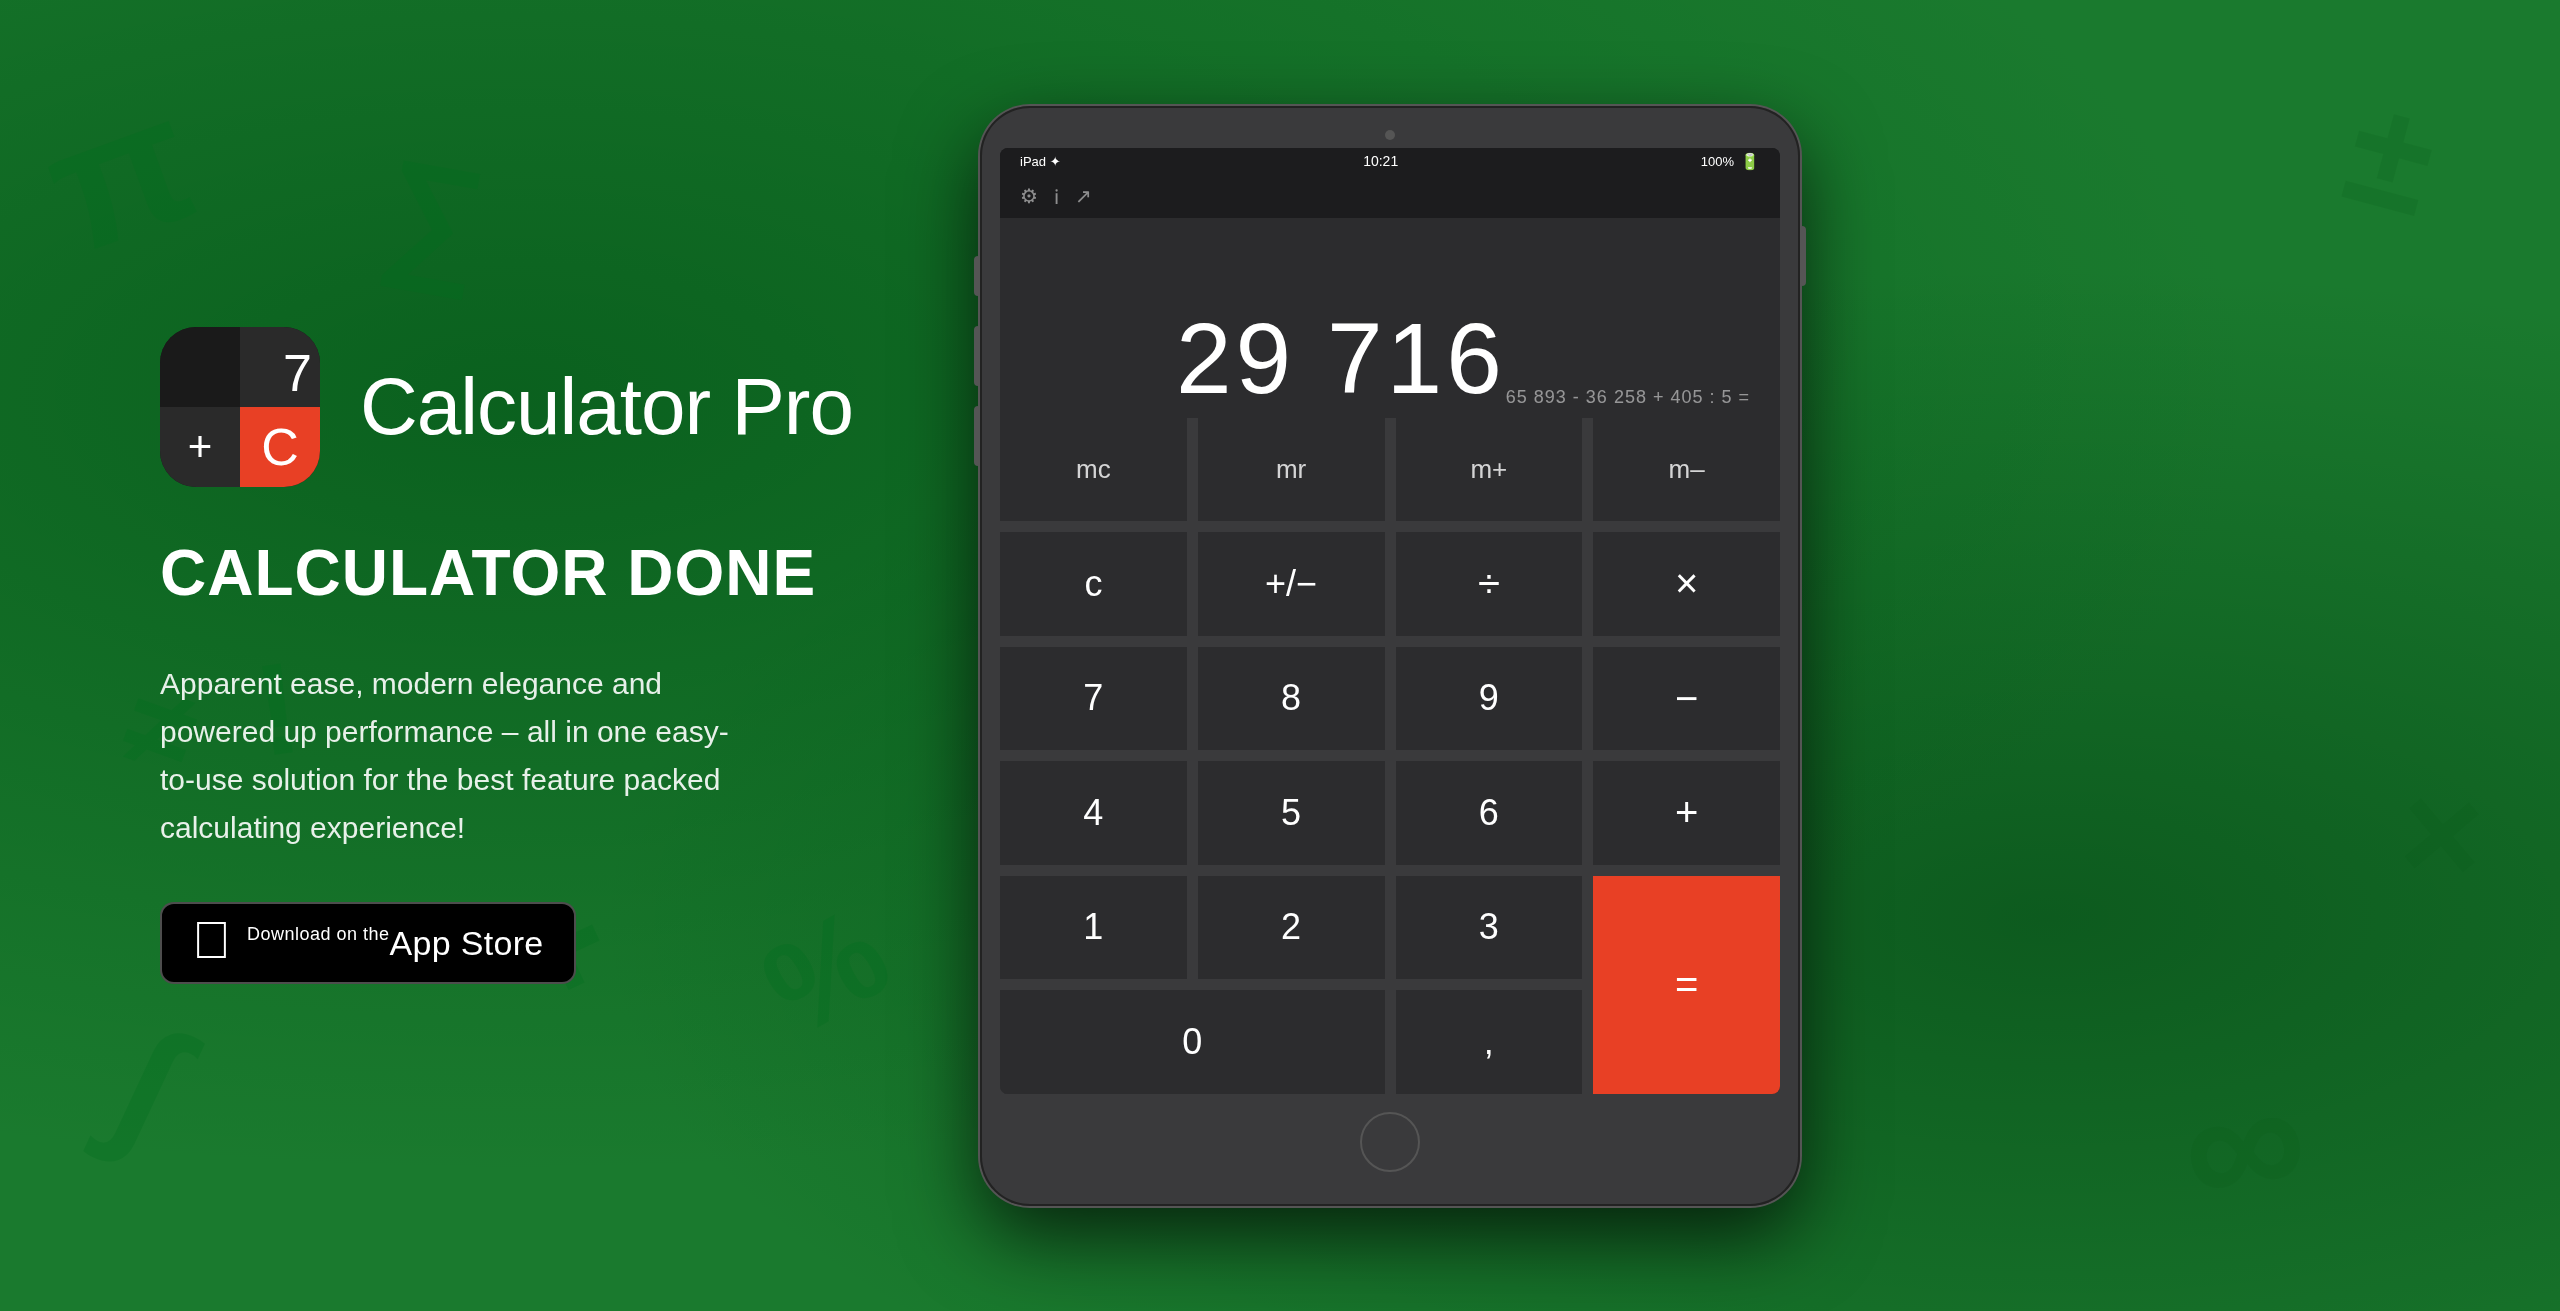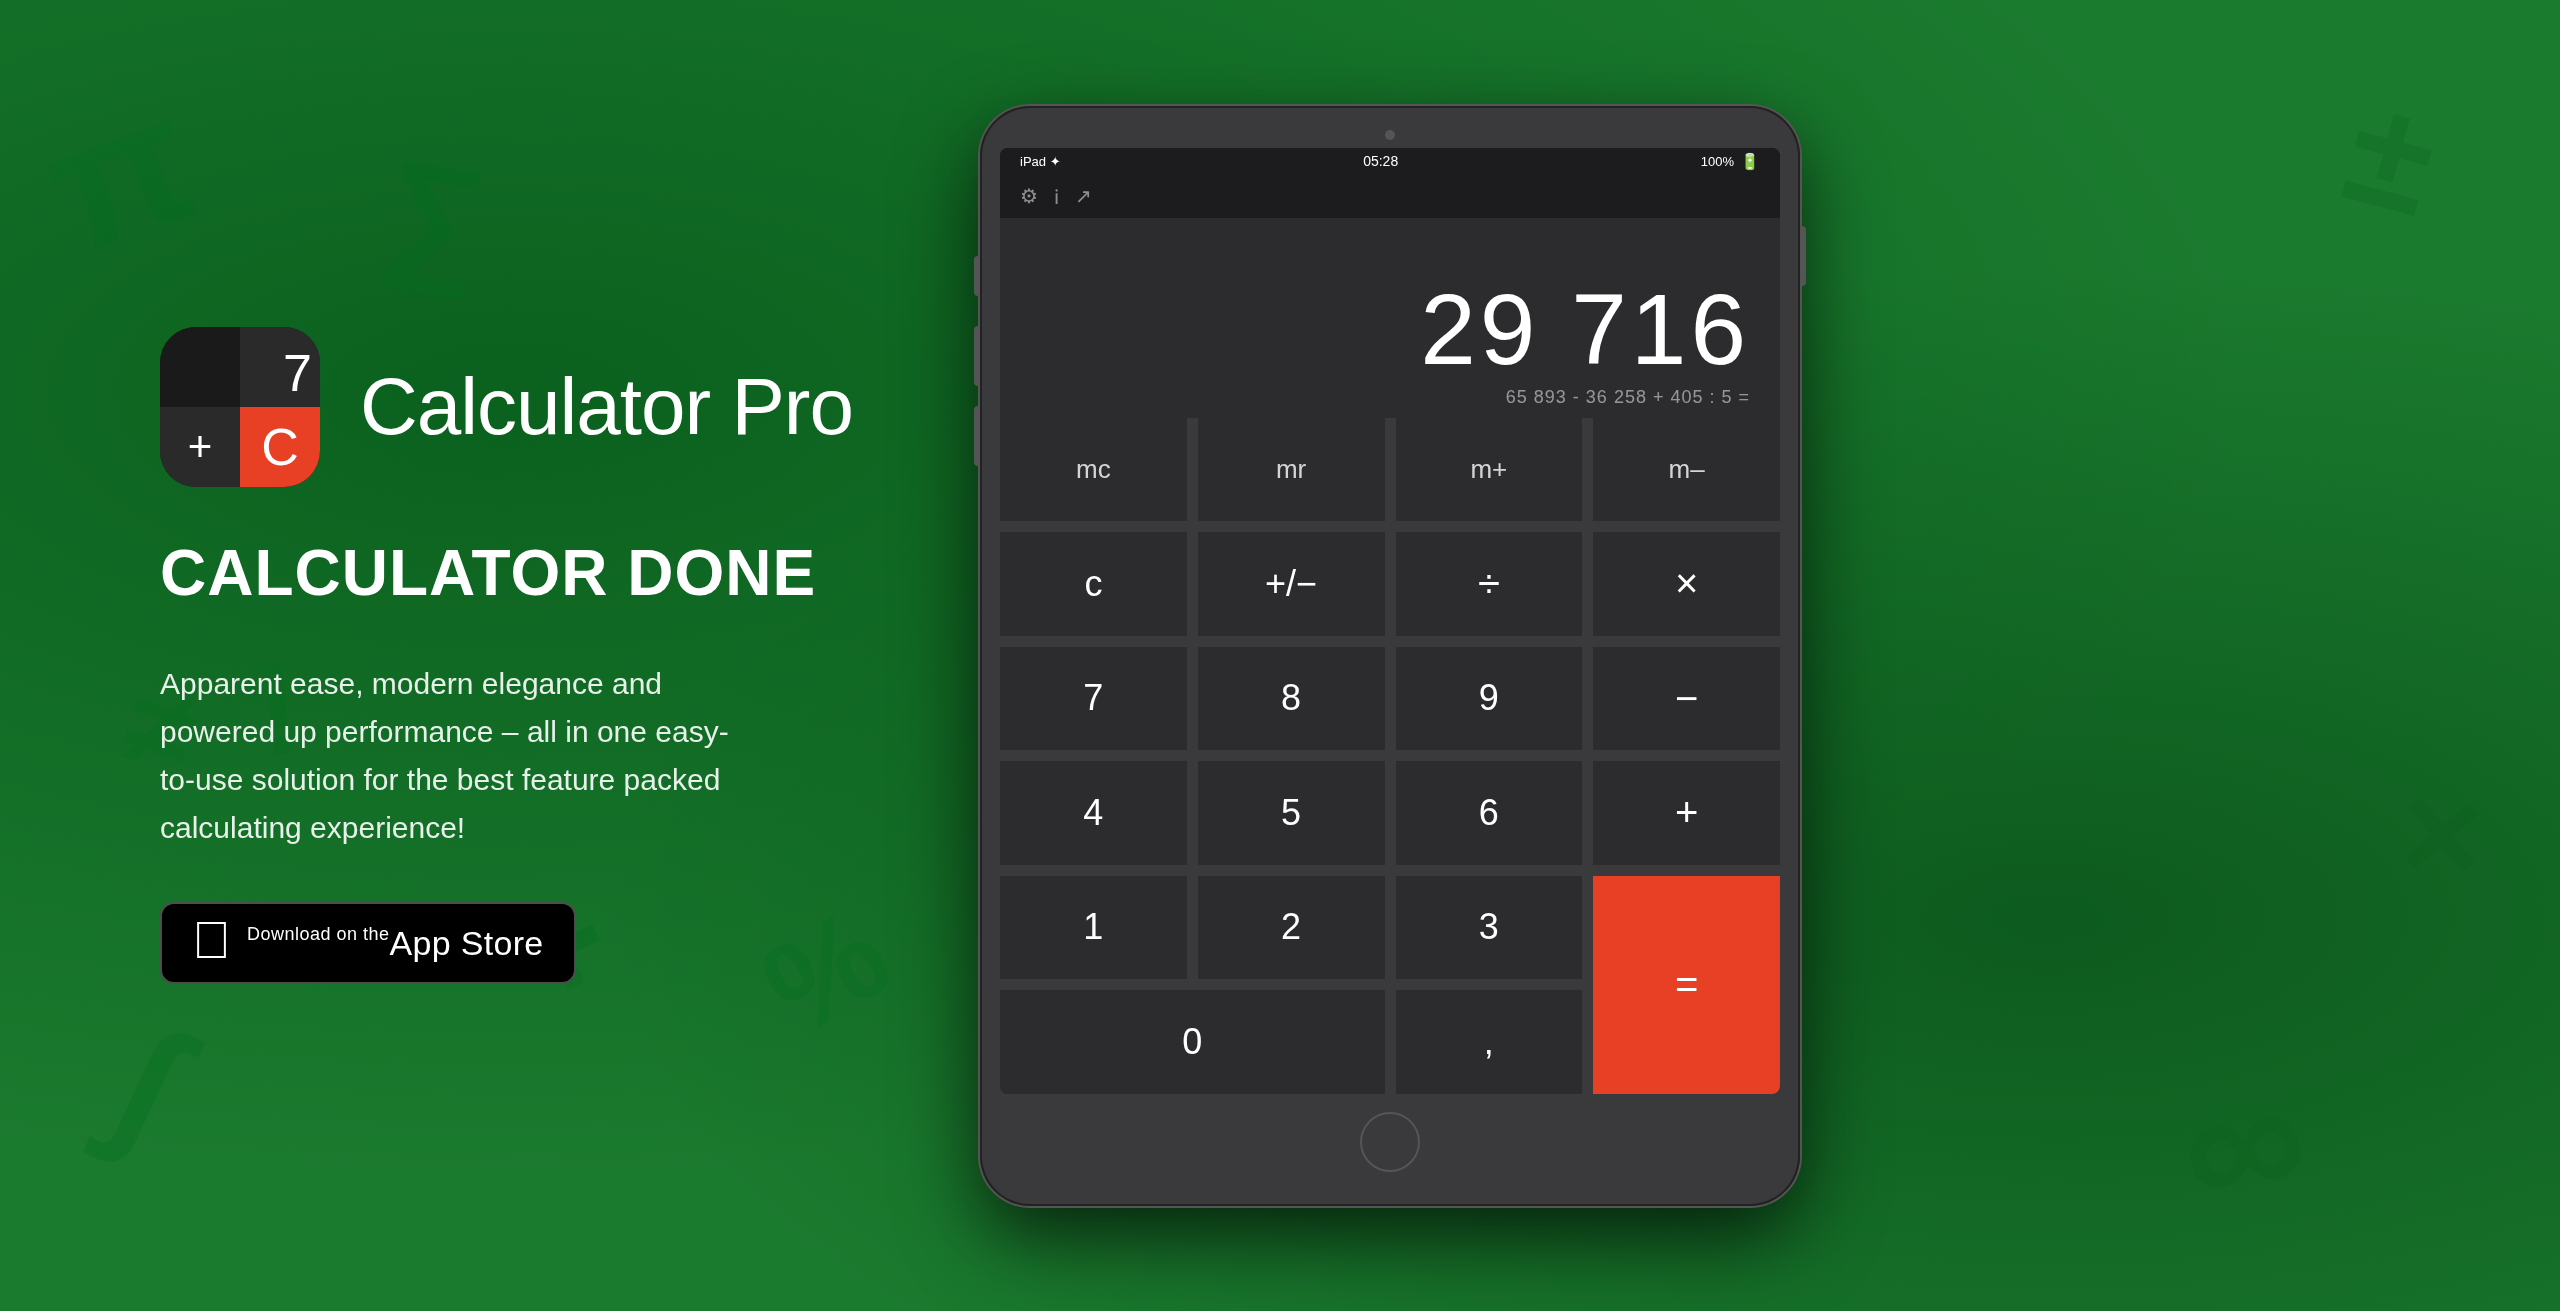--- a/index.html
+++ b/index.html
@@ -292,21 +292,20 @@
     .toolbar-icon {
       color: rgba(255,255,255,0.5);
       font-size: 20px;
     }
 
     
     .calc-display {
       background: #2c2c2e;
       flex: 0 0 200px;
       display: flex;
-      flex-direction: column;
       justify-content: flex-end;
       align-items: flex-end;
       padding: 0 30px 10px;
     }
 
     .calc-main-number {
       color: white;
       font-size: 100px;
       font-weight: 100;
       letter-spacing: 4px;
@@ -486,21 +485,21 @@
         <div class="ipad-top-bar">
           <div class="ipad-camera"></div>
         </div>
 
         <div class="ipad-screen">
 
           <div class="ios-status-bar">
             <div class="status-left">
               <span>iPad ✦</span>
             </div>
-            <div class="status-center">05:28</div>
+            <div class="status-center">10:21</div>
             <div class="status-right">
               <span>100%</span>
               <span style="font-size:16px;">🔋</span>
             </div>
           </div>
 
           <div class="calc-toolbar">
             <span class="toolbar-icon">⚙</span>
             <span class="toolbar-icon">ℹ</span>
             <span class="toolbar-icon">↗</span>

